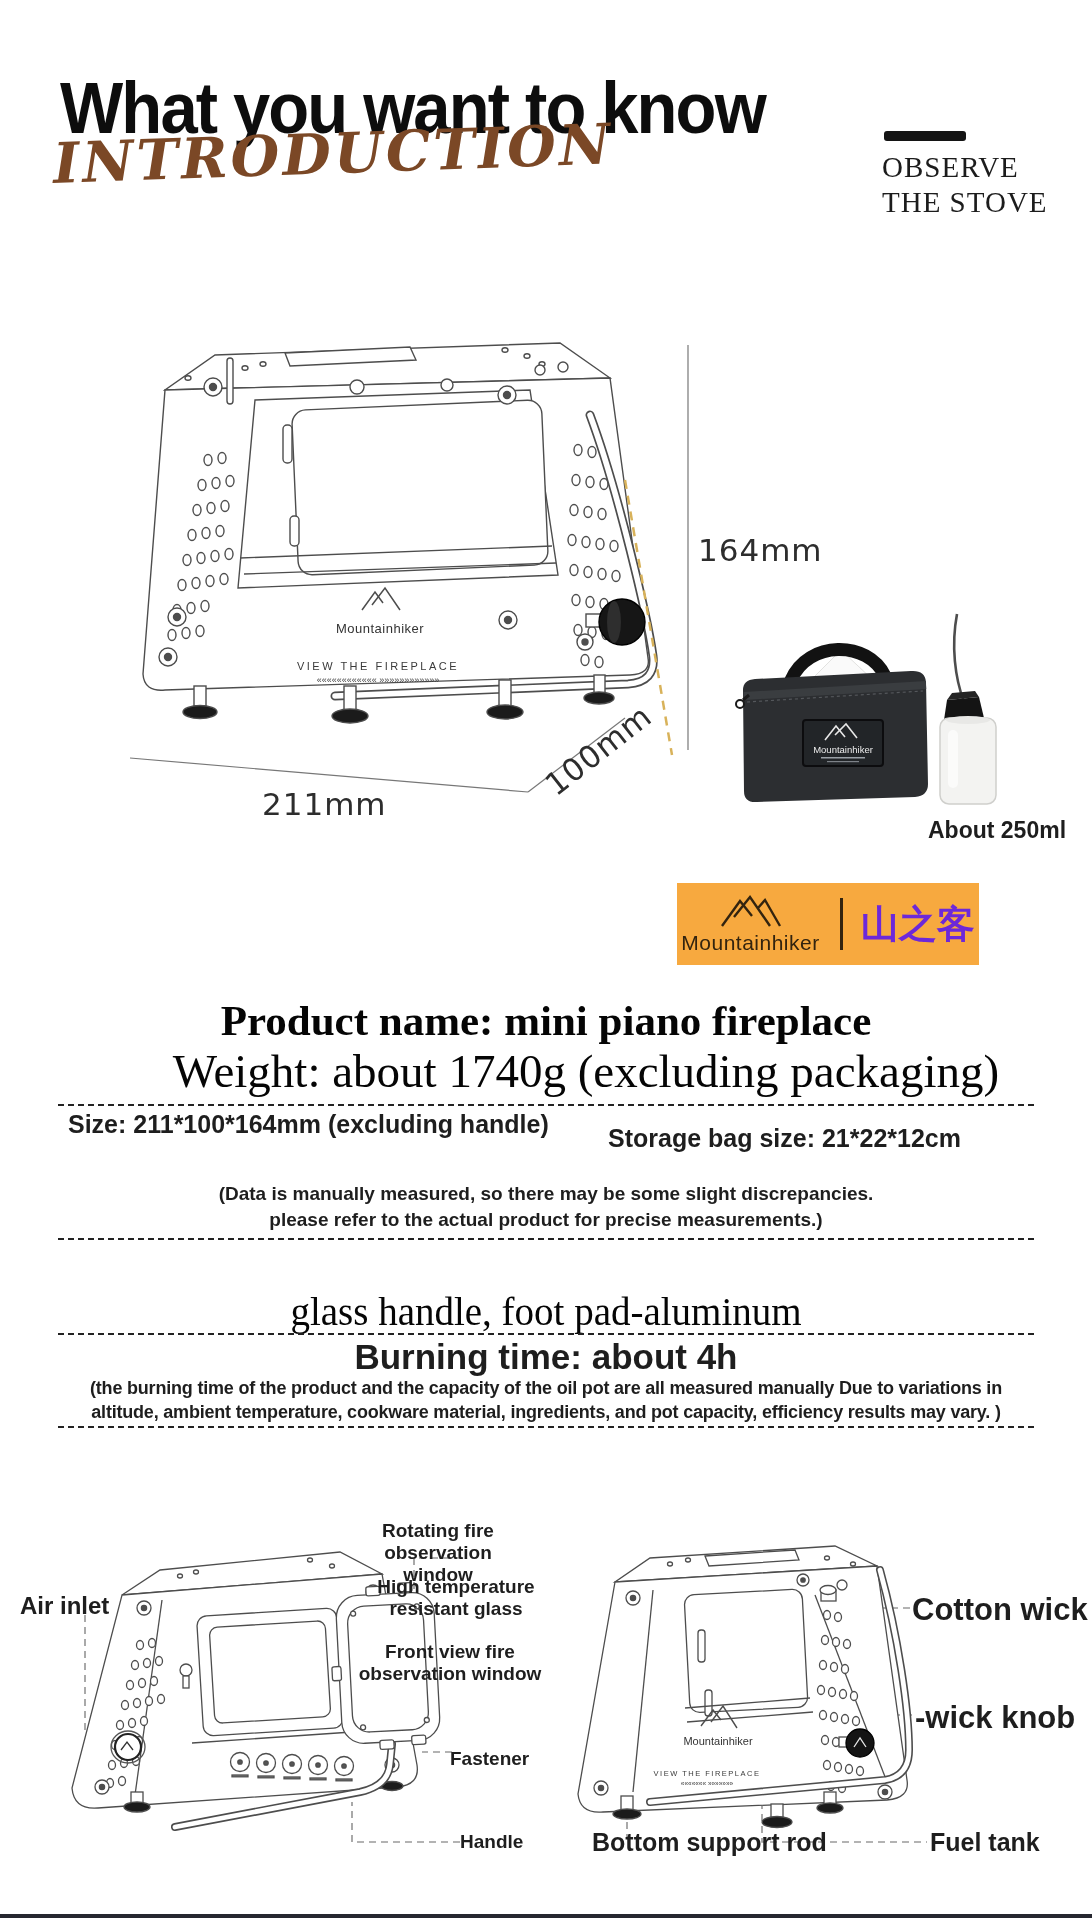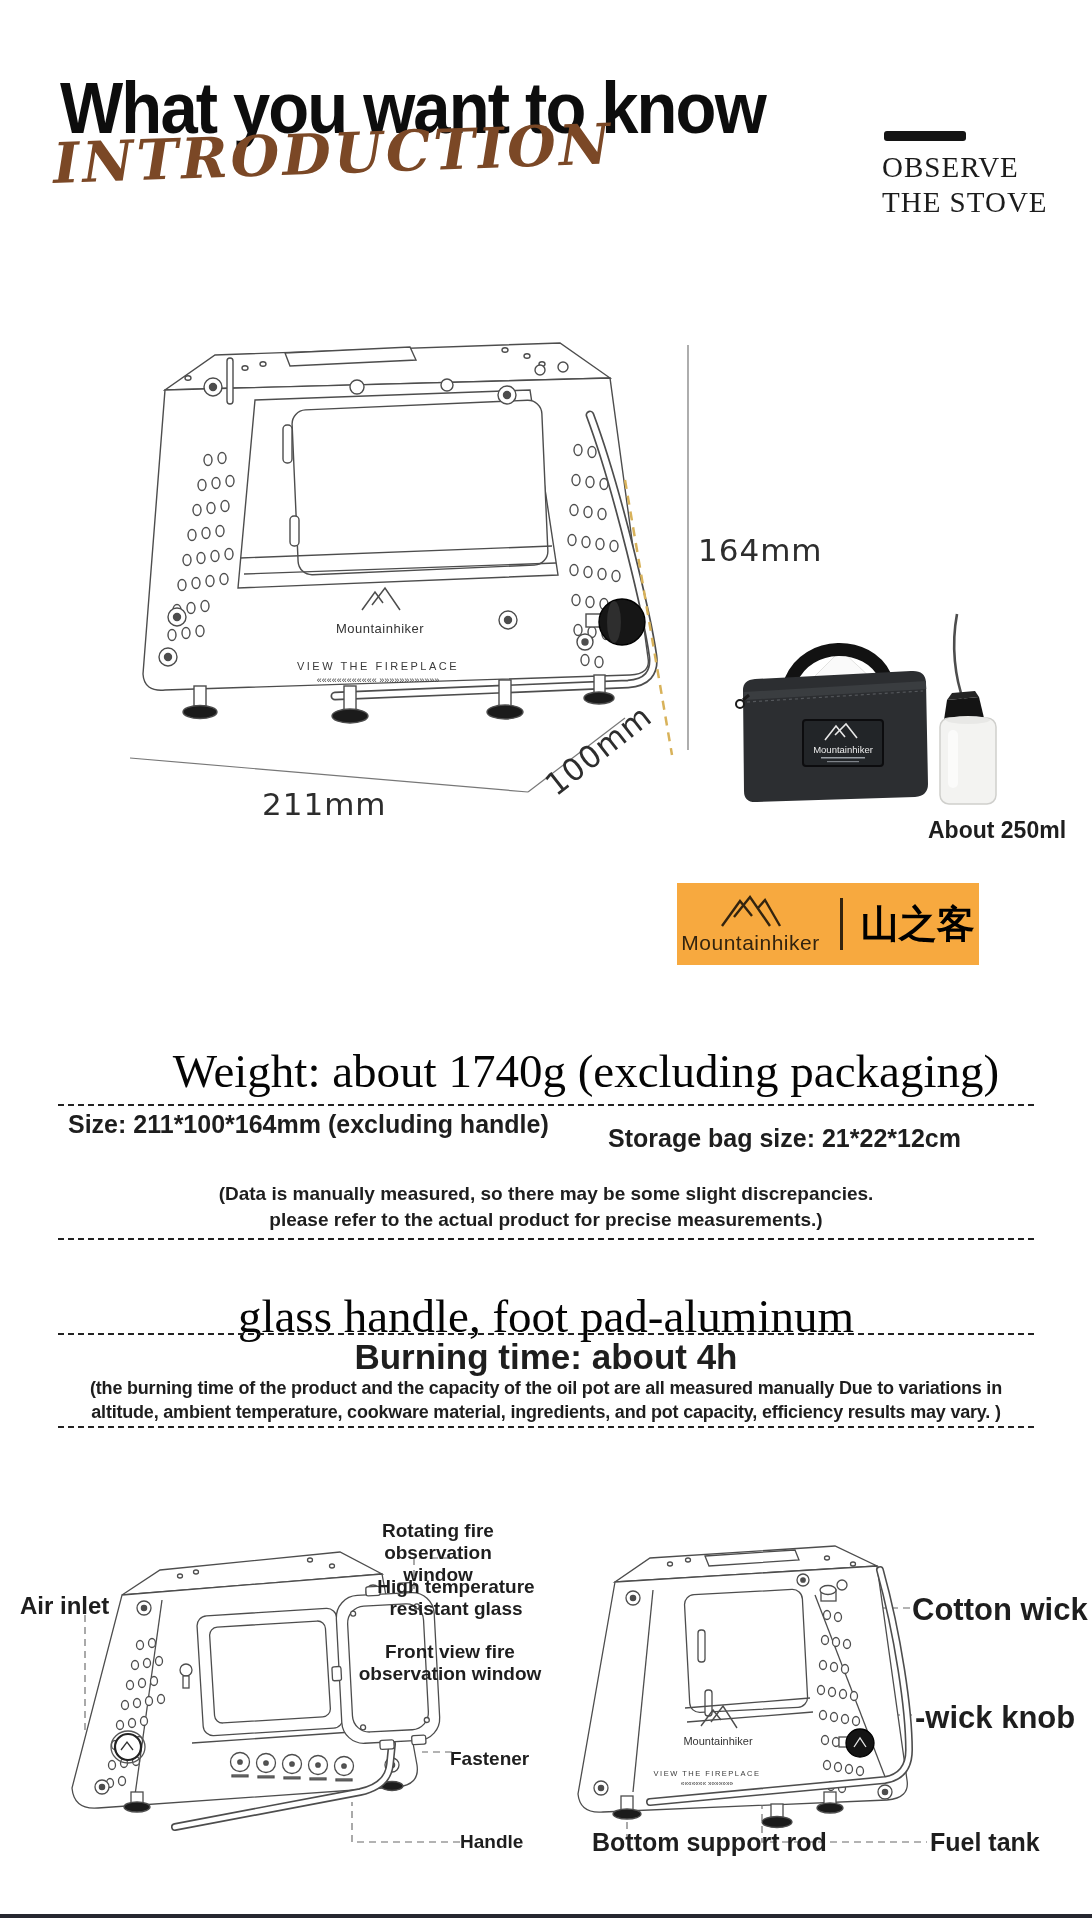--- a/index.html
+++ b/index.html
@@ -19,21 +19,21 @@
   .dim{font-family:"DejaVu Sans",sans-serif;font-weight:400;color:#2d2d2d;font-size:31px;letter-spacing:1px;}
   
   .serif{font-family:"Liberation Serif",serif;color:#050505;}
   .ctr{left:0;width:1092px;text-align:center;}
   .bold{font-weight:bold;}
   .dashline{left:58px;width:976px;border-top:2.5px dashed #222;height:0;}
   .lbl{font-weight:bold;color:#1e1e1e;line-height:1.15;}
   .badge{left:677px;top:883px;width:302px;height:82px;display:flex;align-items:center;justify-content:center;}
   .badge .name{font-size:21px;color:#33240f;font-weight:500;letter-spacing:.5px;margin-top:2px;}
   .badge .divider{width:3px;height:52px;background:#33240f;margin:0 18px 0 20px;}
-  .badge .cn{font-size:38px;font-weight:600;color:#000000;font-family:sans-serif;}
+  .badge .cn{font-size:38px;font-weight:600;color:#6d28d9;font-family:sans-serif;}
   .bottom-divider{left:0;top:1914px;width:1092px;height:4px;background:#262730;}
   svg{overflow:visible;}
   svg text{font-family:"Liberation Sans",sans-serif;}
 </style>
 </head>
 <body>
 
 <div class="page">
 
   <div class="abs title">What you want to know</div>
@@ -223,31 +223,32 @@
         <path d="M8,33 L26,8 L38,23" fill="none" stroke="#33240f" stroke-width="2.4"></path>
         <path d="M20,24 L36,4 L56,33" fill="none" stroke="#33240f" stroke-width="2.4"></path>
         <path d="M44,15 L51,7 L66,33" fill="none" stroke="#33240f" stroke-width="2.4"></path>
       </svg>
       <div class="name">Mountainhiker</div>
     </div>
     <div class="divider"></div>
     <span class="cn">山之客</span>
   </div>
 
+  <div class="abs ctr serif bold" style="top:996px;font-size:43px;">Product name: mini piano fireplace</div>
   <div class="abs ctr serif" style="top:1044px;font-size:47px;padding-left:40px;">Weight: about 1740g (excluding packaging)</div>
   <div class="abs dashline" style="top:1104px;"></div>
 
   <div class="abs lbl" style="left:68px;top:1110px;font-size:25px;">Size: 211*100*164mm (excluding handle)</div>
   <div class="abs lbl" style="left:608px;top:1124px;font-size:25px;">Storage bag size: 21*22*12cm</div>
 
   <div class="abs ctr lbl" style="top:1183px;font-size:19px;">(Data is manually measured, so there may be some slight discrepancies.</div>
   <div class="abs ctr lbl" style="top:1209px;font-size:19px;">please refer to the actual product for precise measurements.)</div>
   <div class="abs dashline" style="top:1238px;"></div>
 
-  <div class="abs ctr serif" style="top:1289px;font-size:47px;">glass handle, foot pad-aluminum</div>
+  <div class="abs ctr serif" style="top:1289px;font-size:39px;">glass handle, foot pad-aluminum</div>
   <div class="abs dashline" style="top:1333px;"></div>
 
   <div class="abs ctr lbl" style="top:1337px;font-size:35px;">Burning time: about 4h</div>
   <div class="abs ctr lbl" style="top:1378px;font-size:18px;letter-spacing:-0.2px;">(the burning time of the product and the capacity of the oil pot are all measured manually   Due to variations in</div>
   <div class="abs ctr lbl" style="top:1402px;font-size:18px;letter-spacing:-0.2px;">altitude, ambient temperature, cookware material, ingredients, and pot capacity, efficiency results may vary. )</div>
   <div class="abs dashline" style="top:1426px;"></div>
 
 
   <svg class="abs" style="left:0;top:1515px;" width="1092" height="400" viewBox="0 0 1092 400">
     <g stroke="#9b9b9b" stroke-width="1.7" stroke-dasharray="7 5" fill="none">

